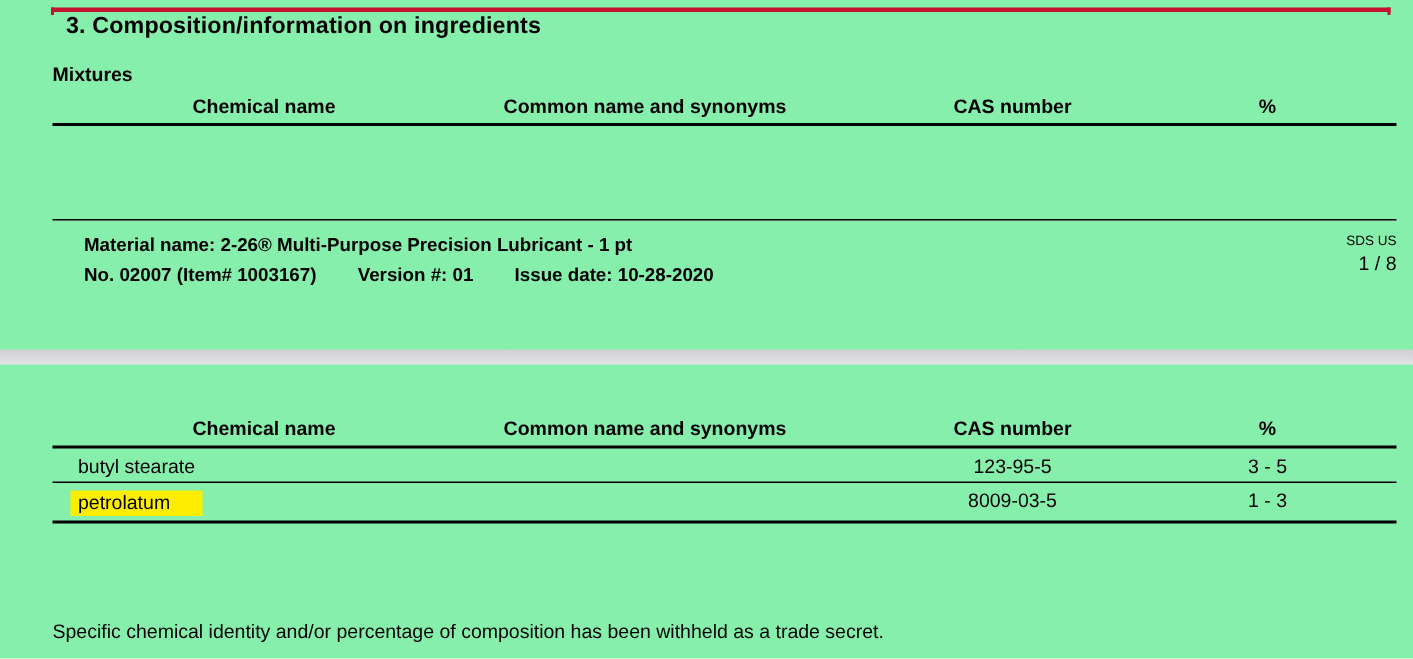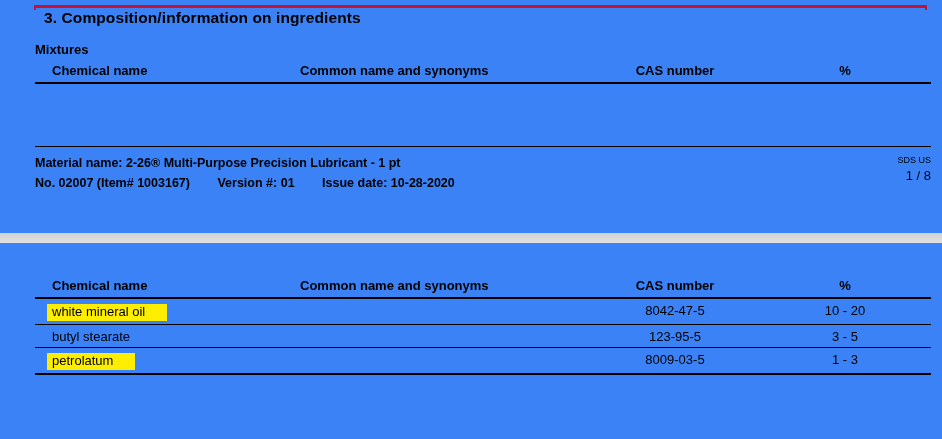--- a/index.html
+++ b/index.html
@@ -1,17 +1,17 @@
 <!DOCTYPE html>
 <html style="--accent: #c41230; --hl: #fdee00;"><head>
 <meta charset="utf-8">
 <style>
   html,body{margin:0;padding:0;background:#fff;}
   .page{
-    position:relative;width:942px;height:439px;background:#3b82f6;overflow:hidden;
+    position:relative;width:942px;height:439px;background:#86efac;overflow:hidden;
     font-family:"Liberation Sans",sans-serif;color:#000;
   }
   
   .section-rule{
     position:absolute;left:34px;top:5px;width:893px;height:5px;
     border-top:3px solid var(--accent);border-left:2px solid var(--accent);border-right:2px solid var(--accent);
     box-sizing:border-box;
   }
   .section-heading{
     position:absolute;left:44px;top:9px;font-size:15.5px;font-weight:bold;letter-spacing:.1px;
@@ -23,21 +23,21 @@
   table.ing{
     position:absolute;left:35px;width:896px;border-collapse:collapse;table-layout:fixed;
     font-size:13px;line-height:14px;
   }
   table.ing col.c1{width:265px}
   table.ing col.c2{width:260px}
   table.ing col.c3{width:230px}
   table.ing col.c4{width:110px}
   table.ing col.c5{width:31px}
   table.ing th{
-    font-size:13px;font-weight:bold;text-align:left;vertical-align:bottom;
+    font-size:13px;font-weight:bold;text-align:center;vertical-align:bottom;
     padding:2px 0 4px 0;border-bottom:2px solid #000;
   }
   table.ing th.name{padding-left:17px;}
   table.ing th.cas, table.ing th.pct{text-align:center;}
   table.ing td{vertical-align:top;padding:5px 0 3px 0;}
   table.ing td.name{padding-left:17px;}
   table.ing td.cas, table.ing td.pct{text-align:center;}
   table.ing tr.sep td{border-bottom:1px solid #000;}
   table.ing tr.sep2 td{border-bottom:2px solid #000;}
   #table1{top:62px;}
@@ -45,21 +45,21 @@
   .hl{
     background:var(--hl);display:inline-block;
     padding:1px 22px 2px 5px;margin-left:-5px;
   }
   
   .doc-footer{
     position:absolute;left:35px;top:146px;width:896px;
     border-top:1px solid #000;display:flex;justify-content:space-between;
     padding-top:6px;box-sizing:border-box;
   }
-  .doc-footer .left{font-size:12.5px;font-weight:bold;line-height:20px;}
+  .doc-footer .left{font-size:12.5px;font-weight:bold;line-height:20px;margin-left:21px;}
   .doc-footer .no-line span{margin-right:24px;}
   .doc-footer .no-line span:last-child{margin-right:0;}
   .doc-footer .right{text-align:right;}
   .sds-region{font-size:9px;line-height:14px;}
   .page-number{font-size:13px;line-height:17px;}
   
   .page-separator{
     position:absolute;left:0;top:233px;width:942px;height:10px;
     background:linear-gradient(180deg,#d0d0d2 0%,#dadadc 55%,#e2e2e4 100%);
   }
@@ -124,37 +124,31 @@
       </colgroup>
     <tbody>
         <tr>
       <th class="name">Chemical name</th>
       <th>Common name and synonyms</th>
       <th class="cas">CAS number</th>
       <th class="pct">%</th>
       <th></th>
     </tr>
     <tr class="sep">
-      <td class="name"><span class="hl">white mineral oil</span></td>
-      <td></td>
-      <td class="cas">8042-47-5</td>
-      <td class="pct">10 - 20</td>
-      <td></td>
-    </tr>
-    <tr class="sep">
       <td class="name">butyl stearate</td>
       <td></td>
       <td class="cas">123-95-5</td>
       <td class="pct">3 - 5</td>
       <td></td>
     </tr>
     <tr class="sep2">
       <td class="name"><span class="hl">petrolatum</span></td>
       <td></td>
       <td class="cas">8009-03-5</td>
       <td class="pct">1 - 3</td>
       <td></td>
     </tr>
   </tbody>
     </table>
 
+  <div class="trade-secret">Specific chemical identity and/or percentage of composition has been withheld as a trade secret.</div>
 
 </div>
 
 </body></html>

